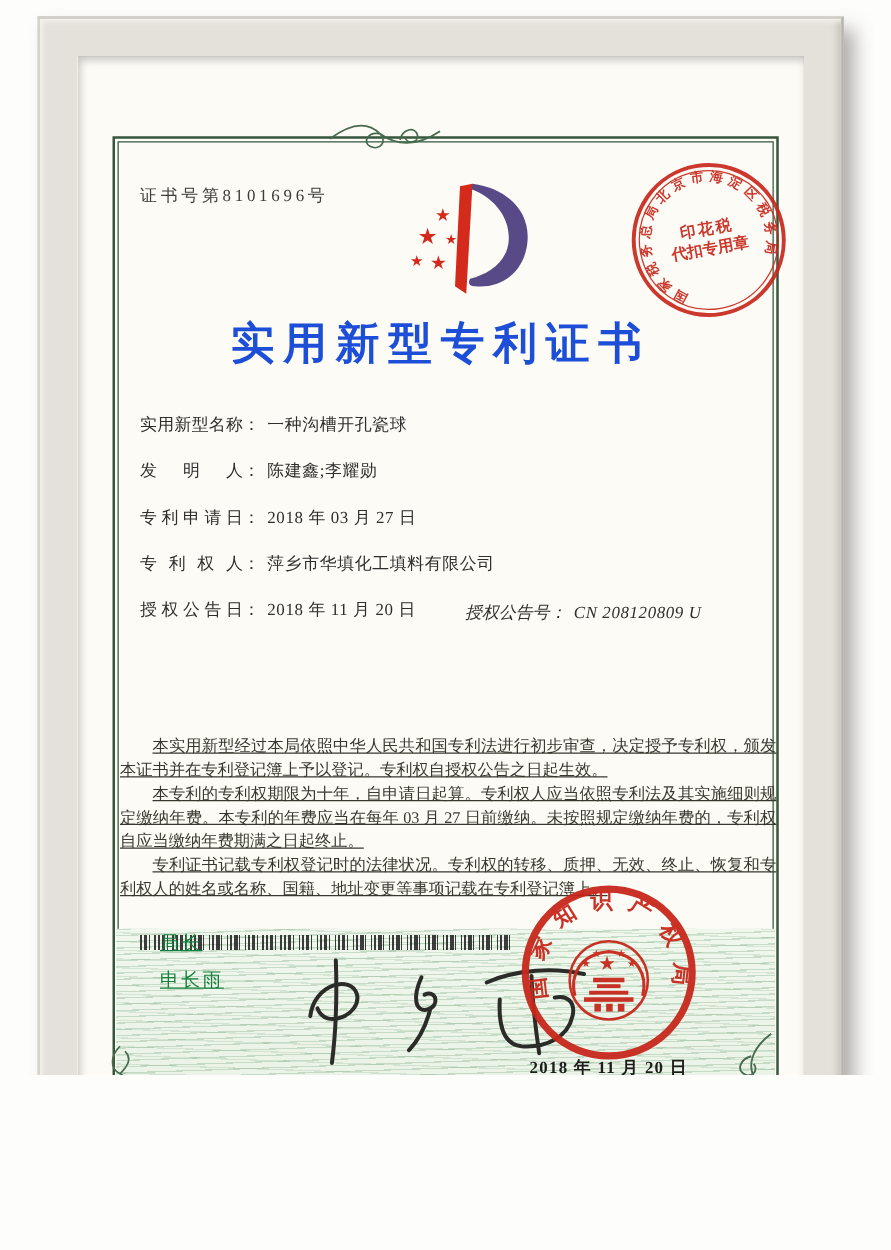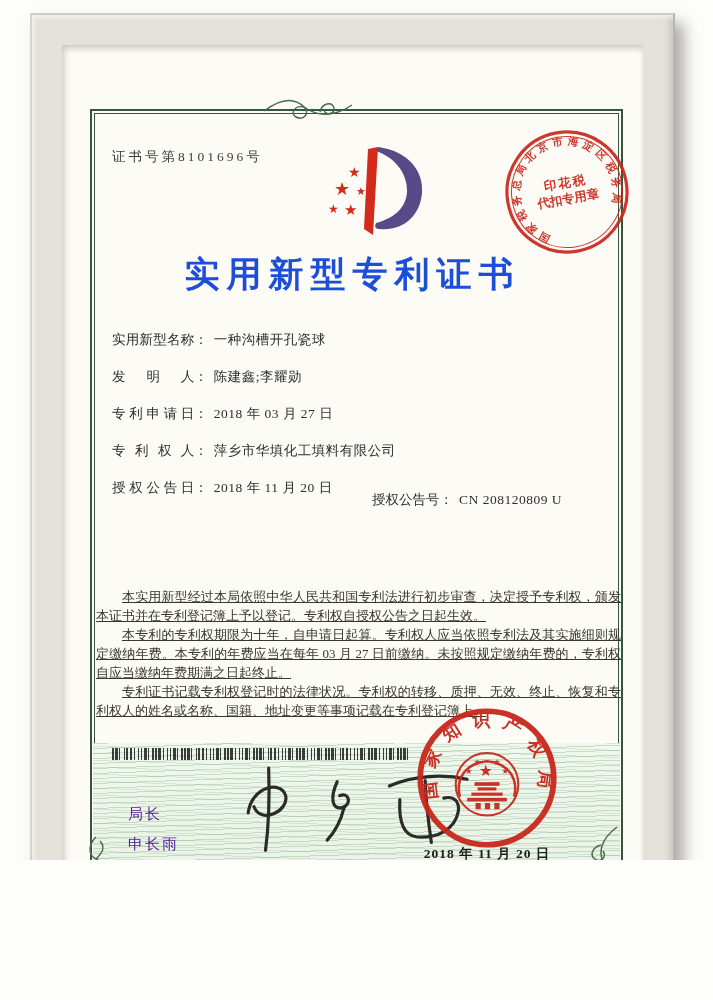--- a/index.html
+++ b/index.html
@@ -36,36 +36,36 @@
   .tax-stamp { position:absolute; left:440px; top:82px; width:130px; height:130px; opacity:.92; }
   .title { position:absolute; left:0; top:206px; width:100%; text-align:center;
            font-size:35px; font-weight:600; letter-spacing:7px; color:#1d4ed8; }
 
   
   .fields { position:absolute; left:50px; top:276px; width:500px; font-size:13.5px; color:#2e2e2c; }
   .field-row { position:relative; height:37px; line-height:37px; white-space:nowrap; }
   .flabel { display:inline-block; width:6.1em; text-align:justify; text-align-last:justify; vertical-align:top; }
   .fcolon { display:inline-block; margin-right:6px; }
   .fvalue { letter-spacing:.5px; }
-  .grant-no { position:absolute; left:260px; top:12px; }
+  .grant-no { position:absolute; left:260px; top:2px;font-style:italic; }
 
   
   .body-text { position:absolute; left:34px; top:542px; width:525px;
                font-size:13px; line-height:19px; color:#38382f; text-align:justify; }
   .body-text p { text-indent:2em;text-decoration:underline; }
 
   
   .barcode { position:absolute; left:50px; top:703px; width:300px; height:12px; opacity:.85;
     background: repeating-linear-gradient(90deg,
       #1c1c1c 0 1.6px, transparent 1.6px 3.2px,
       #1c1c1c 3.2px 6px, transparent 6px 7.4px,
       #1c1c1c 7.4px 8.3px, transparent 8.3px 11.6px,
       #1c1c1c 11.6px 13px, transparent 13px 14.4px);
   }
-  .director { position:absolute; left:66px; top:760px; font-size:15px; color:#4c1d95; letter-spacing:2px; }
+  .director { position:absolute; left:66px; top:700px; font-size:15px; color:#15803d; letter-spacing:2px;text-decoration:underline; }
   .director div { margin-bottom:11px; }
   .signature { position:absolute; left:168px; top:712px; width:260px; height:96px; transform:rotate(-2deg); }
   .seal { position:absolute; left:352px; top:660px; width:146px; height:146px; opacity:.95; }
   .seal-date { position:absolute; left:348px; top:800px; width:154px; text-align:center;
                font-size:13.5px; font-weight:600; color:#1c1c1a; letter-spacing:1px; z-index:5; }
   .footer { position:absolute; left:0; top:836px; width:100%; text-align:right;
             font-size:12.5px; color:#33332f; letter-spacing:1px; z-index:5; }
 
   
   .orn-top { position:absolute; left:198px; top:46px; width:96px; height:36px; }

